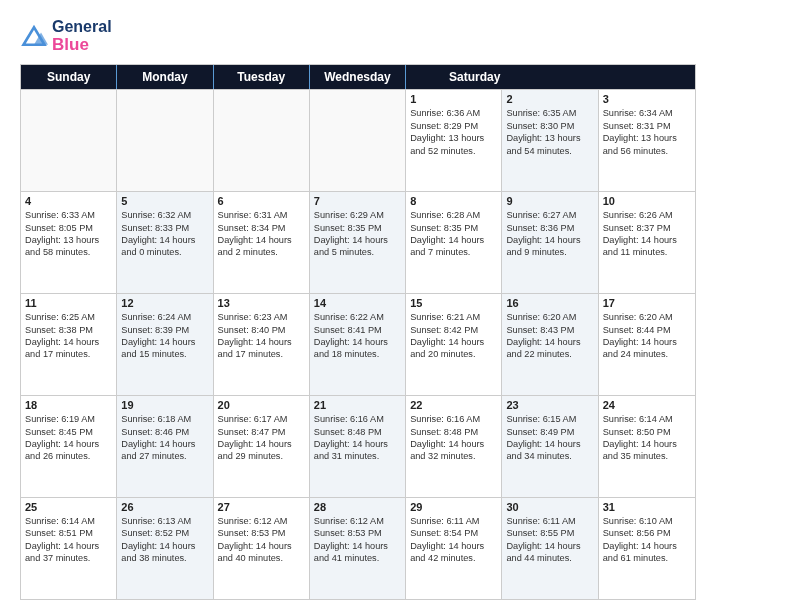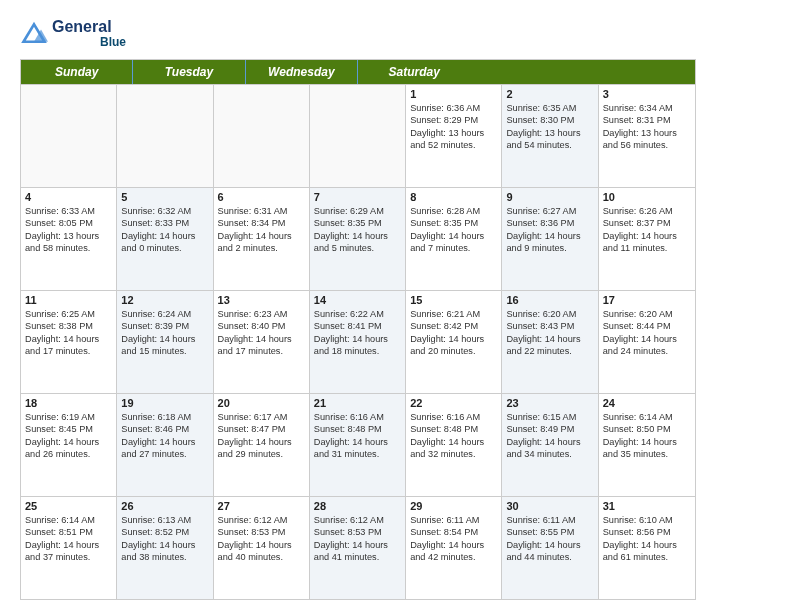--- a/index.html
+++ b/index.html
@@ -45,33 +45,32 @@
       color: #444;
     }
     .calendar {
       flex: 1;
       display: flex;
       flex-direction: column;
       border: 1px solid #ccc;
     }
     .cal-header {
       display: grid;
-      grid-template-columns: repeat(6, 1fr);
-      background: #4d7c0f;
-      font-style: italic;
+      grid-template-columns: repeat(7, 1fr);
+      background: #0f172a;
     }
     .cal-header-cell {
       color: #fff;
       font-size: 12px;
       font-weight: bold;
       text-align: center;
       padding: 5px 2px;
       border-right: 1px solid #5a9ad4;
     }
-    .cal-header-cell:last-child { border-right: none; }
+    .cal-header-cell:last-child { border-right: none; text-align: right; }
     .cal-body {
       display: flex;
       flex-direction: column;
       flex: 1;
     }
     .cal-row {
       display: grid;
       grid-template-columns: repeat(7, 1fr);
       flex: 1;
       border-top: 1px solid #ccc;
@@ -105,32 +104,33 @@
 <div class="page">
   <div class="header">
     <div class="logo">
       <svg class="logo-icon" viewBox="0 0 32 32" xmlns="http://www.w3.org/2000/svg">
         <rect x="0" y="0" width="32" height="32" fill="white"></rect>
         <polygon points="4,26 16,6 28,26" fill="none" stroke="#4a90d9" stroke-width="3"></polygon>
         <polygon points="16,26 24,12 32,26" fill="#4a90d9" opacity="0.7"></polygon>
       </svg>
       <div>
         <div style="font-size:16px;font-weight:bold;color:#1a3a6b;line-height:1.1;">General</div>
-        <div style="font-size:12px;font-weight:bold;color:#0c4a6e;line-height:1.1;margin-left:48px;">Blue</div>
+        <div style="font-size:17px;font-weight:bold;color:#ec4899;line-height:1.1;">Blue</div>
       </div>
     </div>
     <div class="title-block">
       <div class="title-main"></div>
       <div class="title-sub"></div>
     </div>
   </div>
 
   <div class="calendar">
     <div class="cal-header">
     <div class="cal-header-cell">Sunday</div>
+        <div class="cal-header-cell">Monday</div>
         <div class="cal-header-cell">Tuesday</div>
         <div class="cal-header-cell">Wednesday</div>
         <div class="cal-header-cell">Saturday</div>
       </div>
     <div class="cal-body">
     <div class="cal-row">
           <div class="cal-cell empty"></div>
           <div class="cal-cell empty"></div>
           <div class="cal-cell empty"></div>
           <div class="cal-cell empty"></div>

